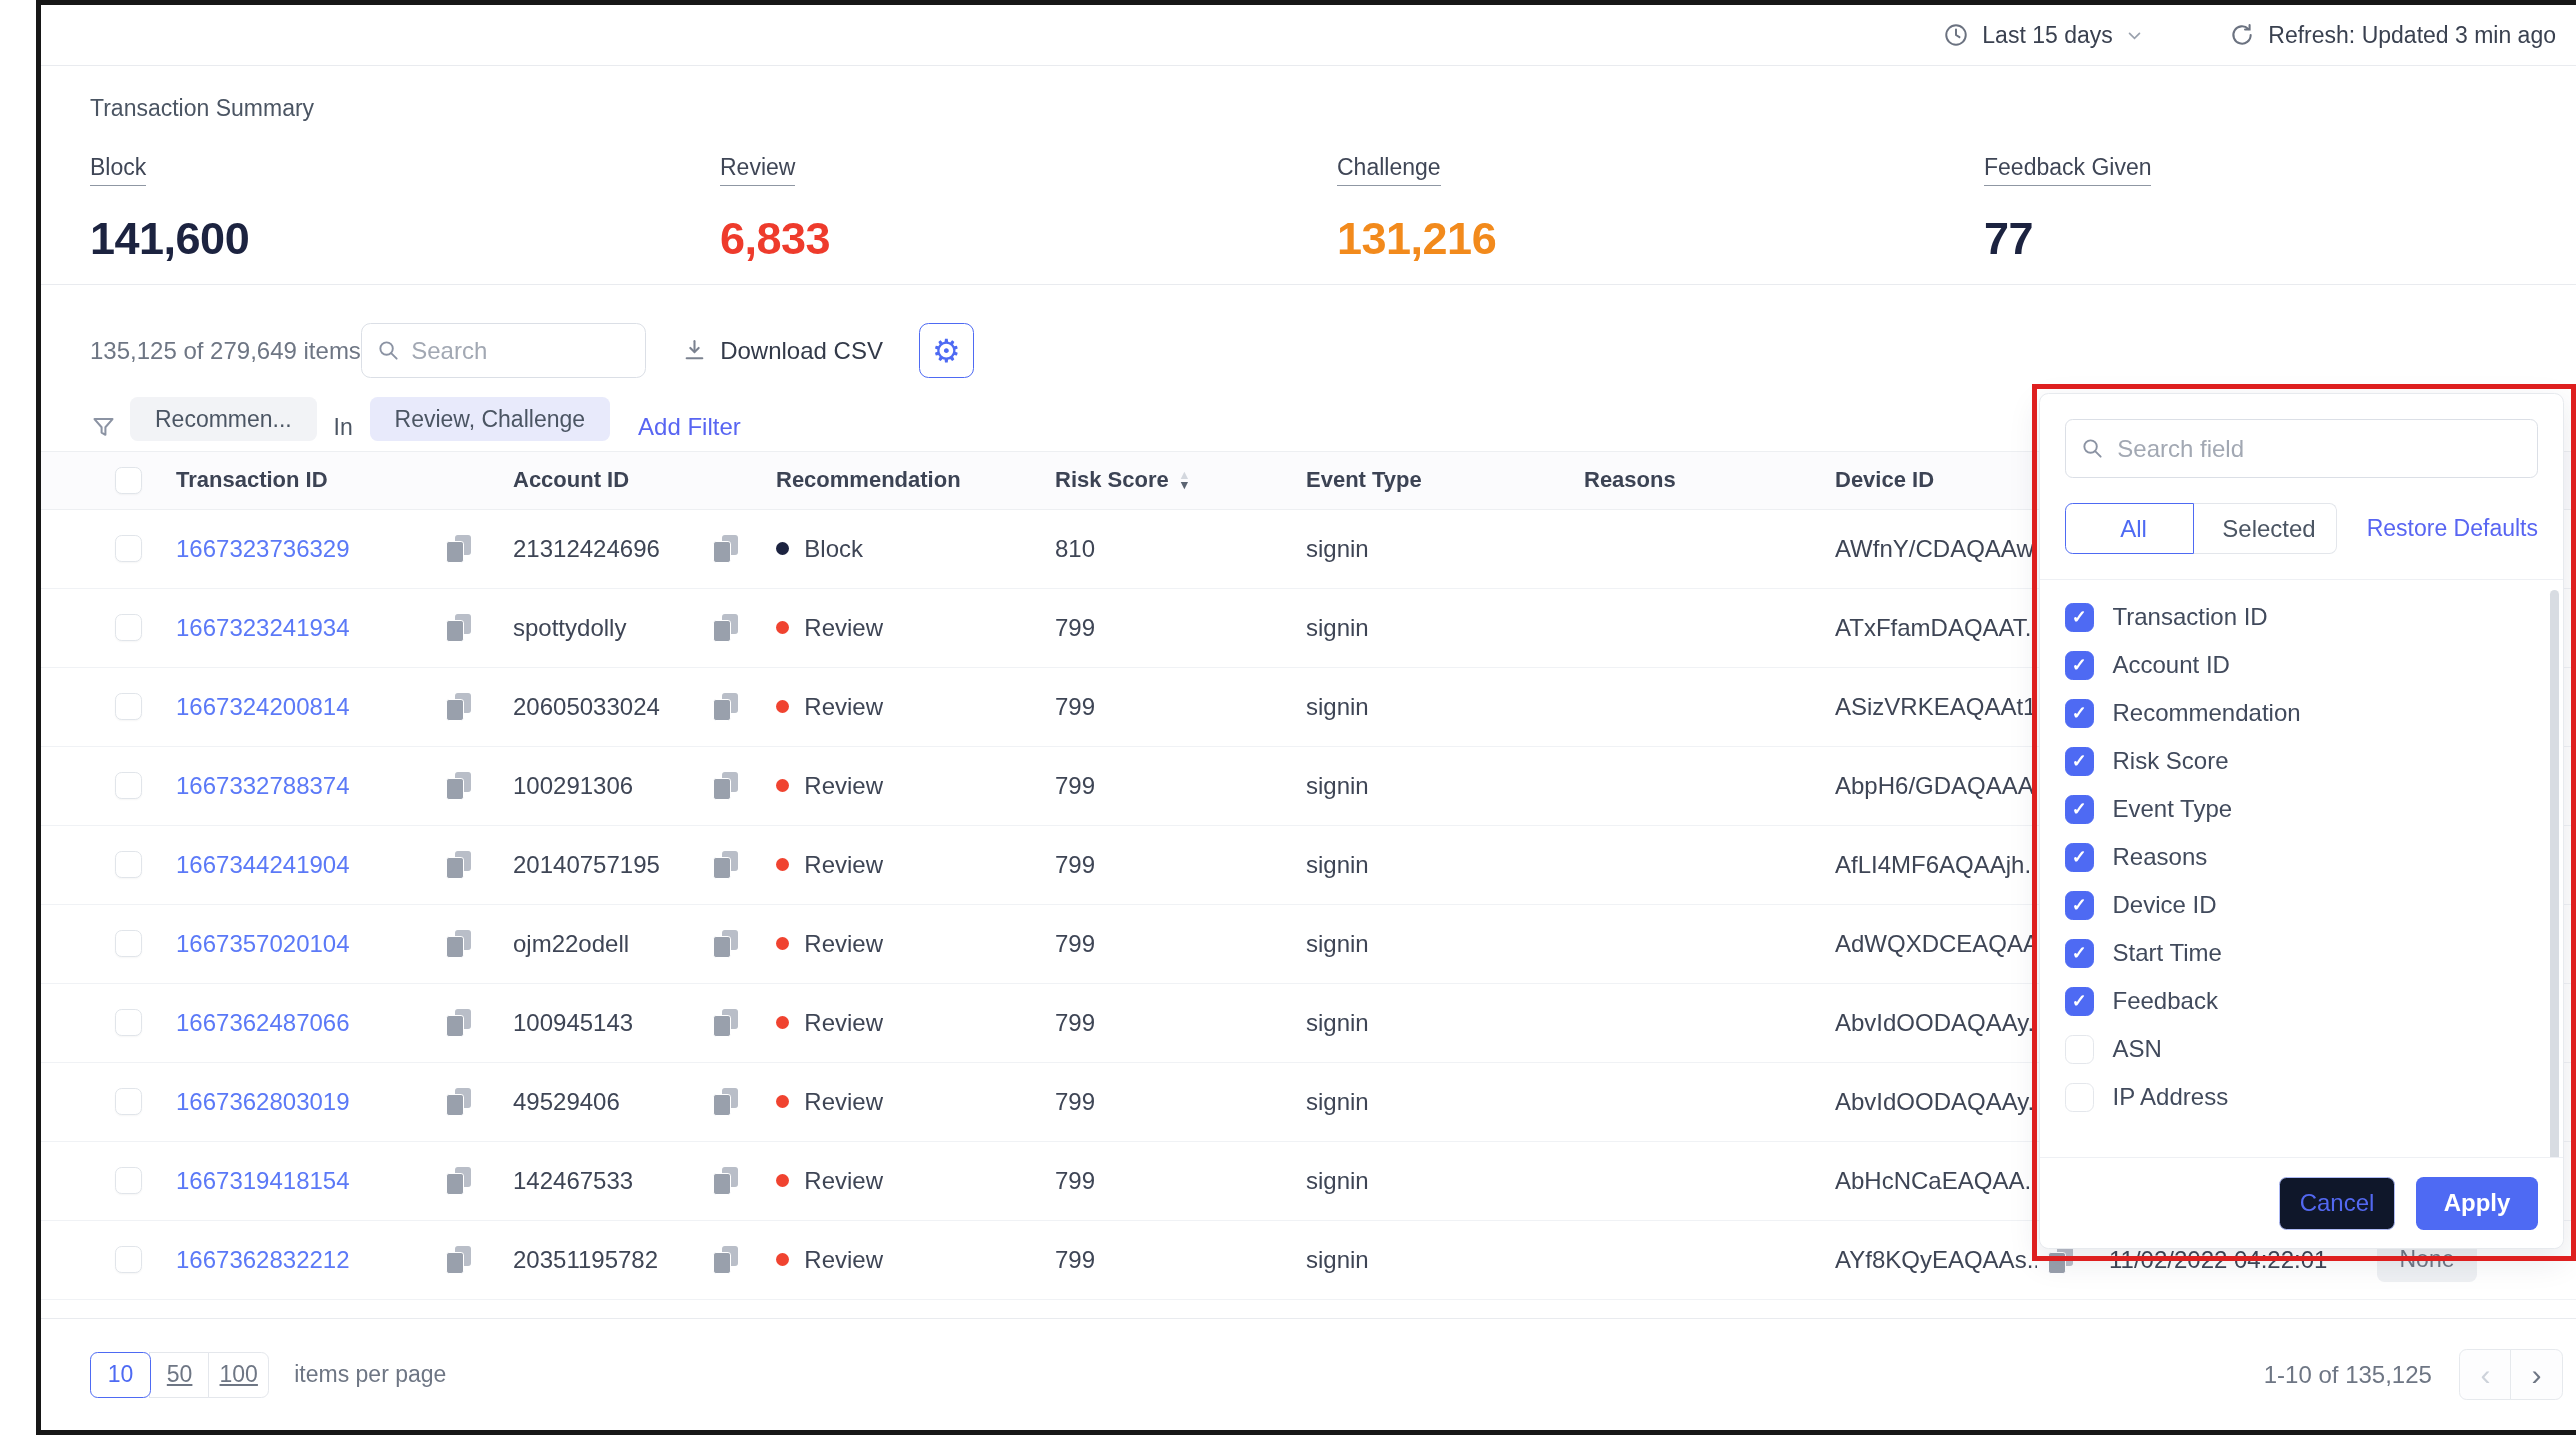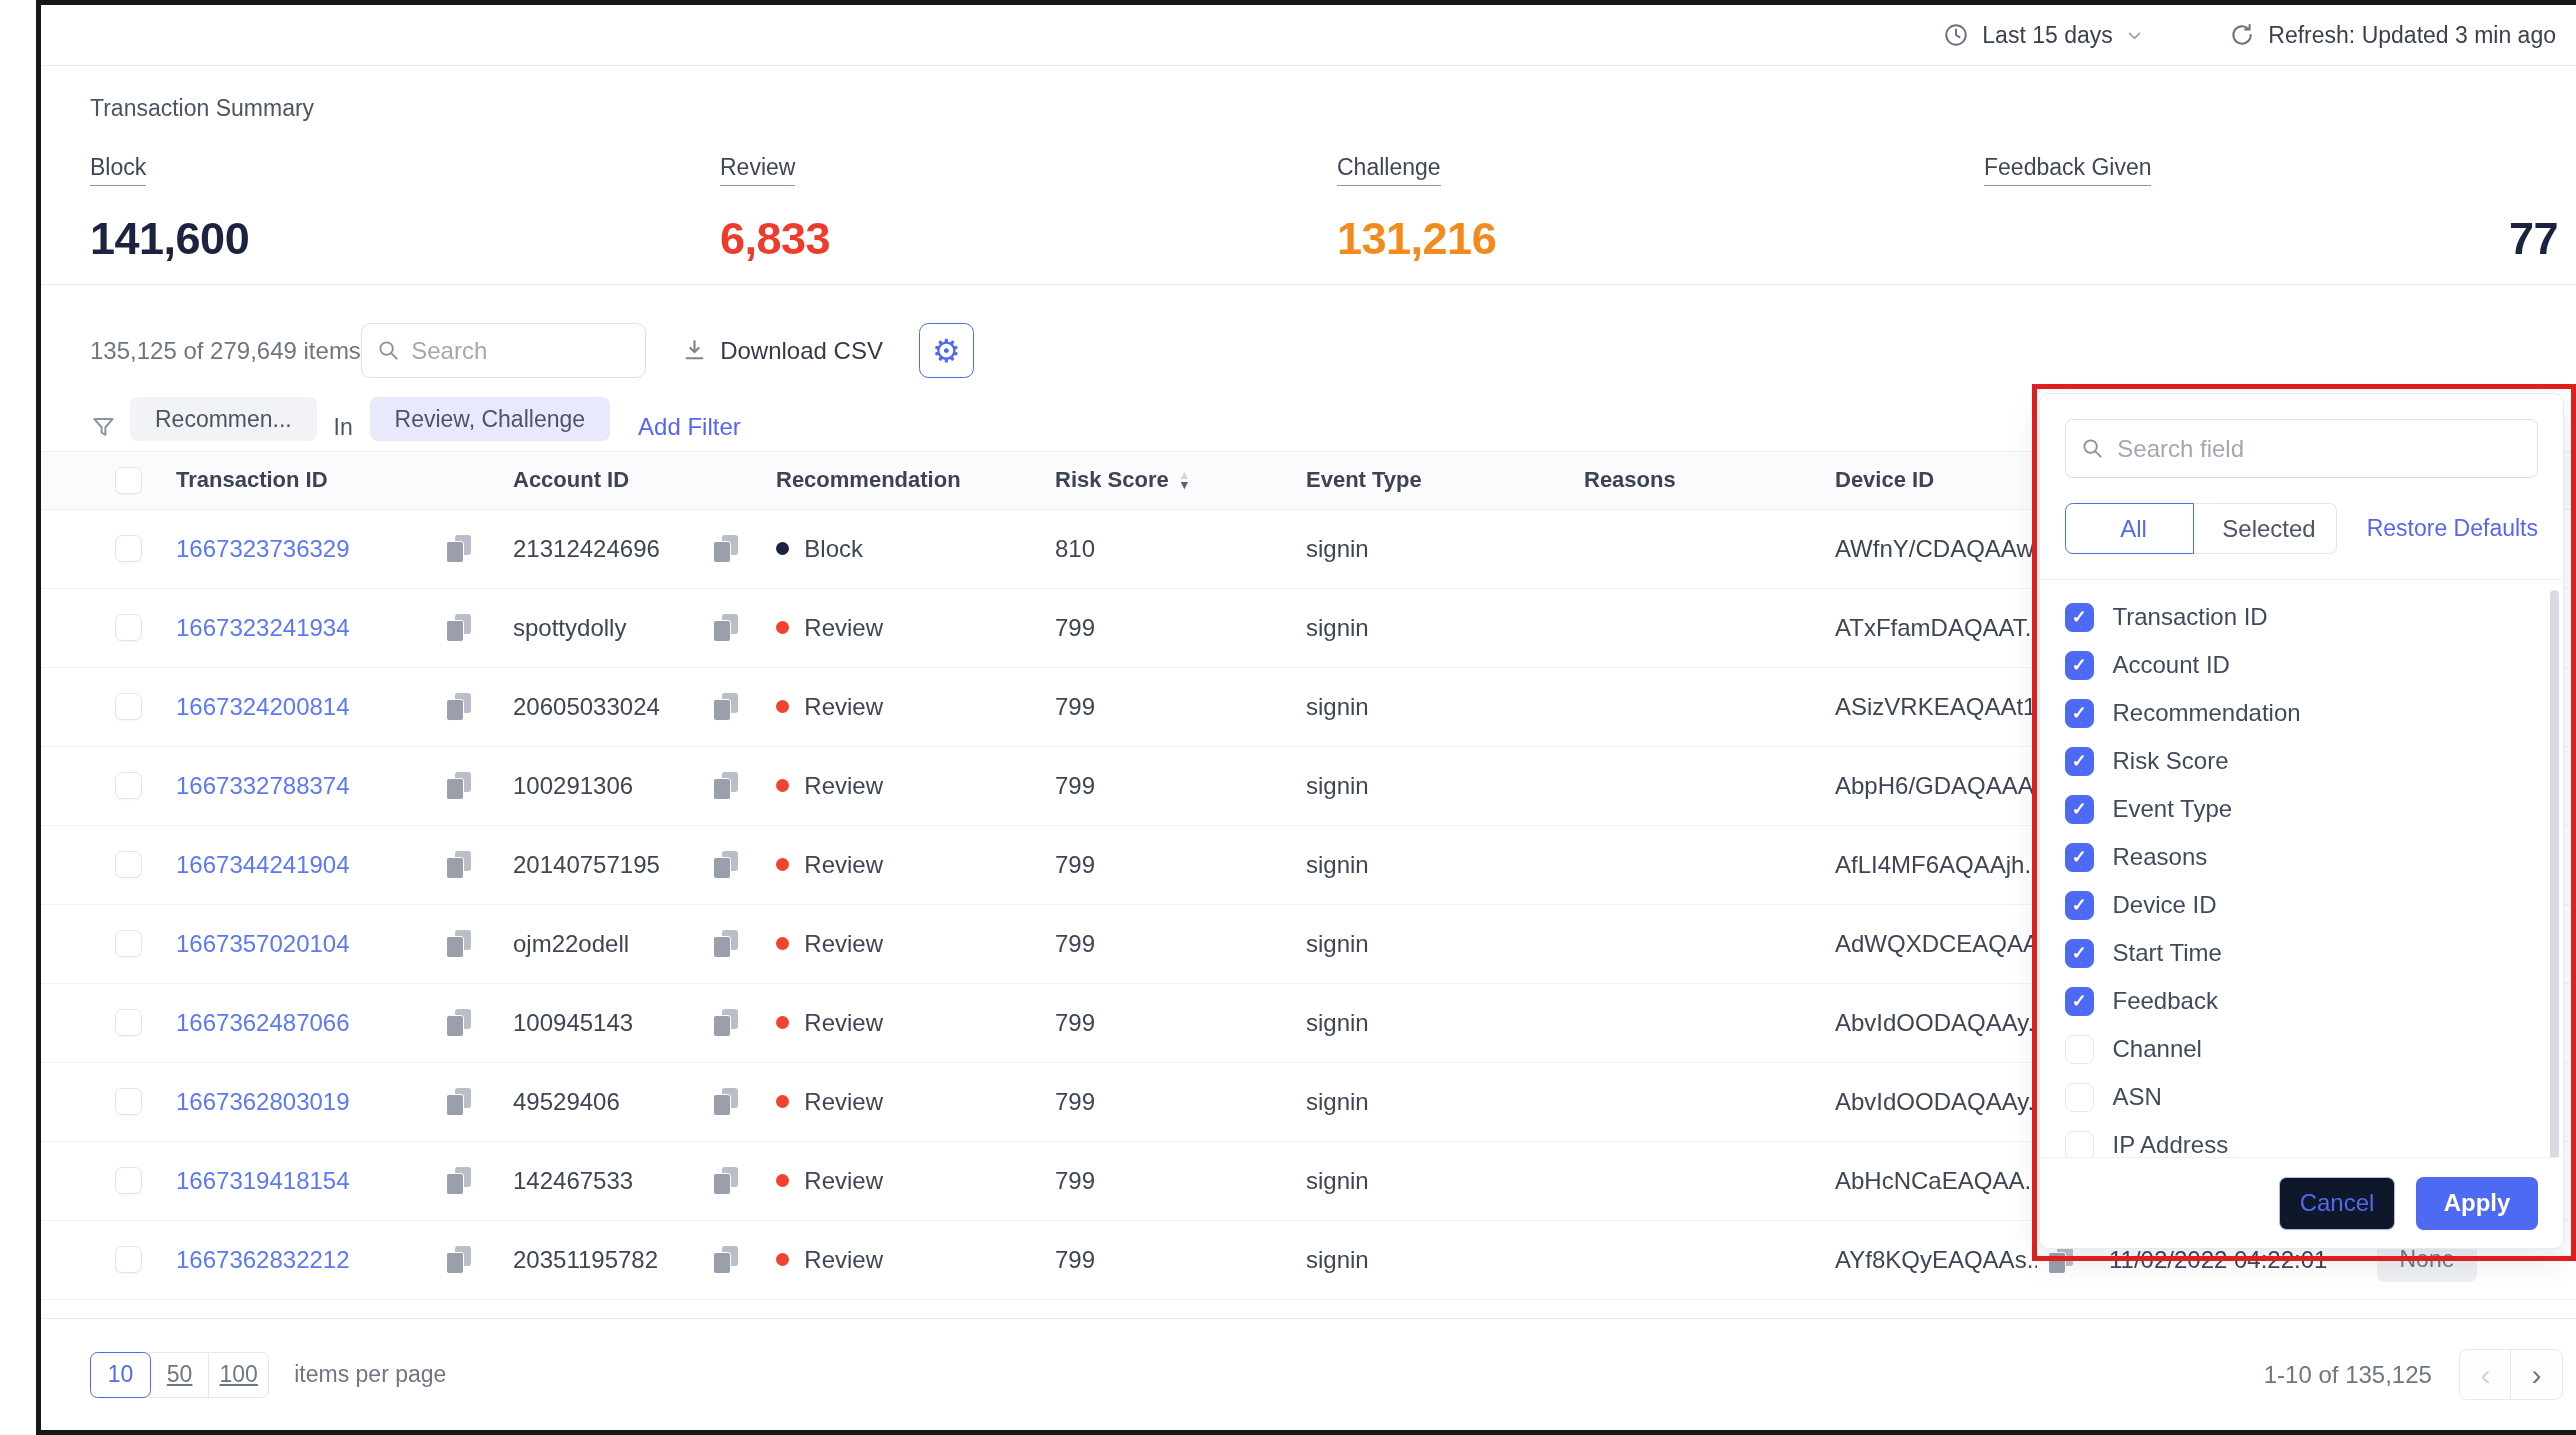--- a/index.html
+++ b/index.html
@@ -142,21 +142,21 @@
       <div class="metric">
         <span class="metric-label">Review</span>
         <div class="metric-value" style="color: rgb(238, 59, 44);">6,833</div>
       </div>
       <div class="metric">
         <span class="metric-label">Challenge</span>
         <div class="metric-value" style="color: rgb(242, 138, 28);">131,216</div>
       </div>
       <div class="metric">
         <span class="metric-label">Feedback Given</span>
-        <div class="metric-value" style="color: rgb(28, 35, 64); text-align: right;">77</div>
+        <div class="metric-value" style="color: rgb(28, 35, 64);">77</div>
       </div>
     </div>
   </div>
 
   <div class="toolbar">
     <div class="tb-row1">
       <span class="items-count">135,125 of 279,649 items</span>
       <div class="tb-right">
         <div class="search-box">
           <svg class="icon-svg" width="23" height="23" viewBox="0 0 24 24" fill="none" stroke="#8b93a3" stroke-width="2" stroke-linecap="round">
@@ -527,24 +527,20 @@
       <div class="pf" data-checked="true">
           <span class="pcb"></span>
           <span class="pfl">Start Time</span>
         </div>
       <div class="pf" data-checked="true">
           <span class="pcb"></span>
           <span class="pfl">Feedback</span>
         </div>
       <div class="pf" data-checked="false">
           <span class="pcb"></span>
-          <span class="pfl">Channel</span>
-        </div>
-      <div class="pf" data-checked="false">
-          <span class="pcb"></span>
           <span class="pfl">ASN</span>
         </div>
       <div class="pf" data-checked="false">
           <span class="pcb"></span>
           <span class="pfl">IP Address</span>
         </div>
     </div>
     <div class="pscroll"></div>
     <div class="pfooter">
       <button class="btn-cancel">Cancel</button>

